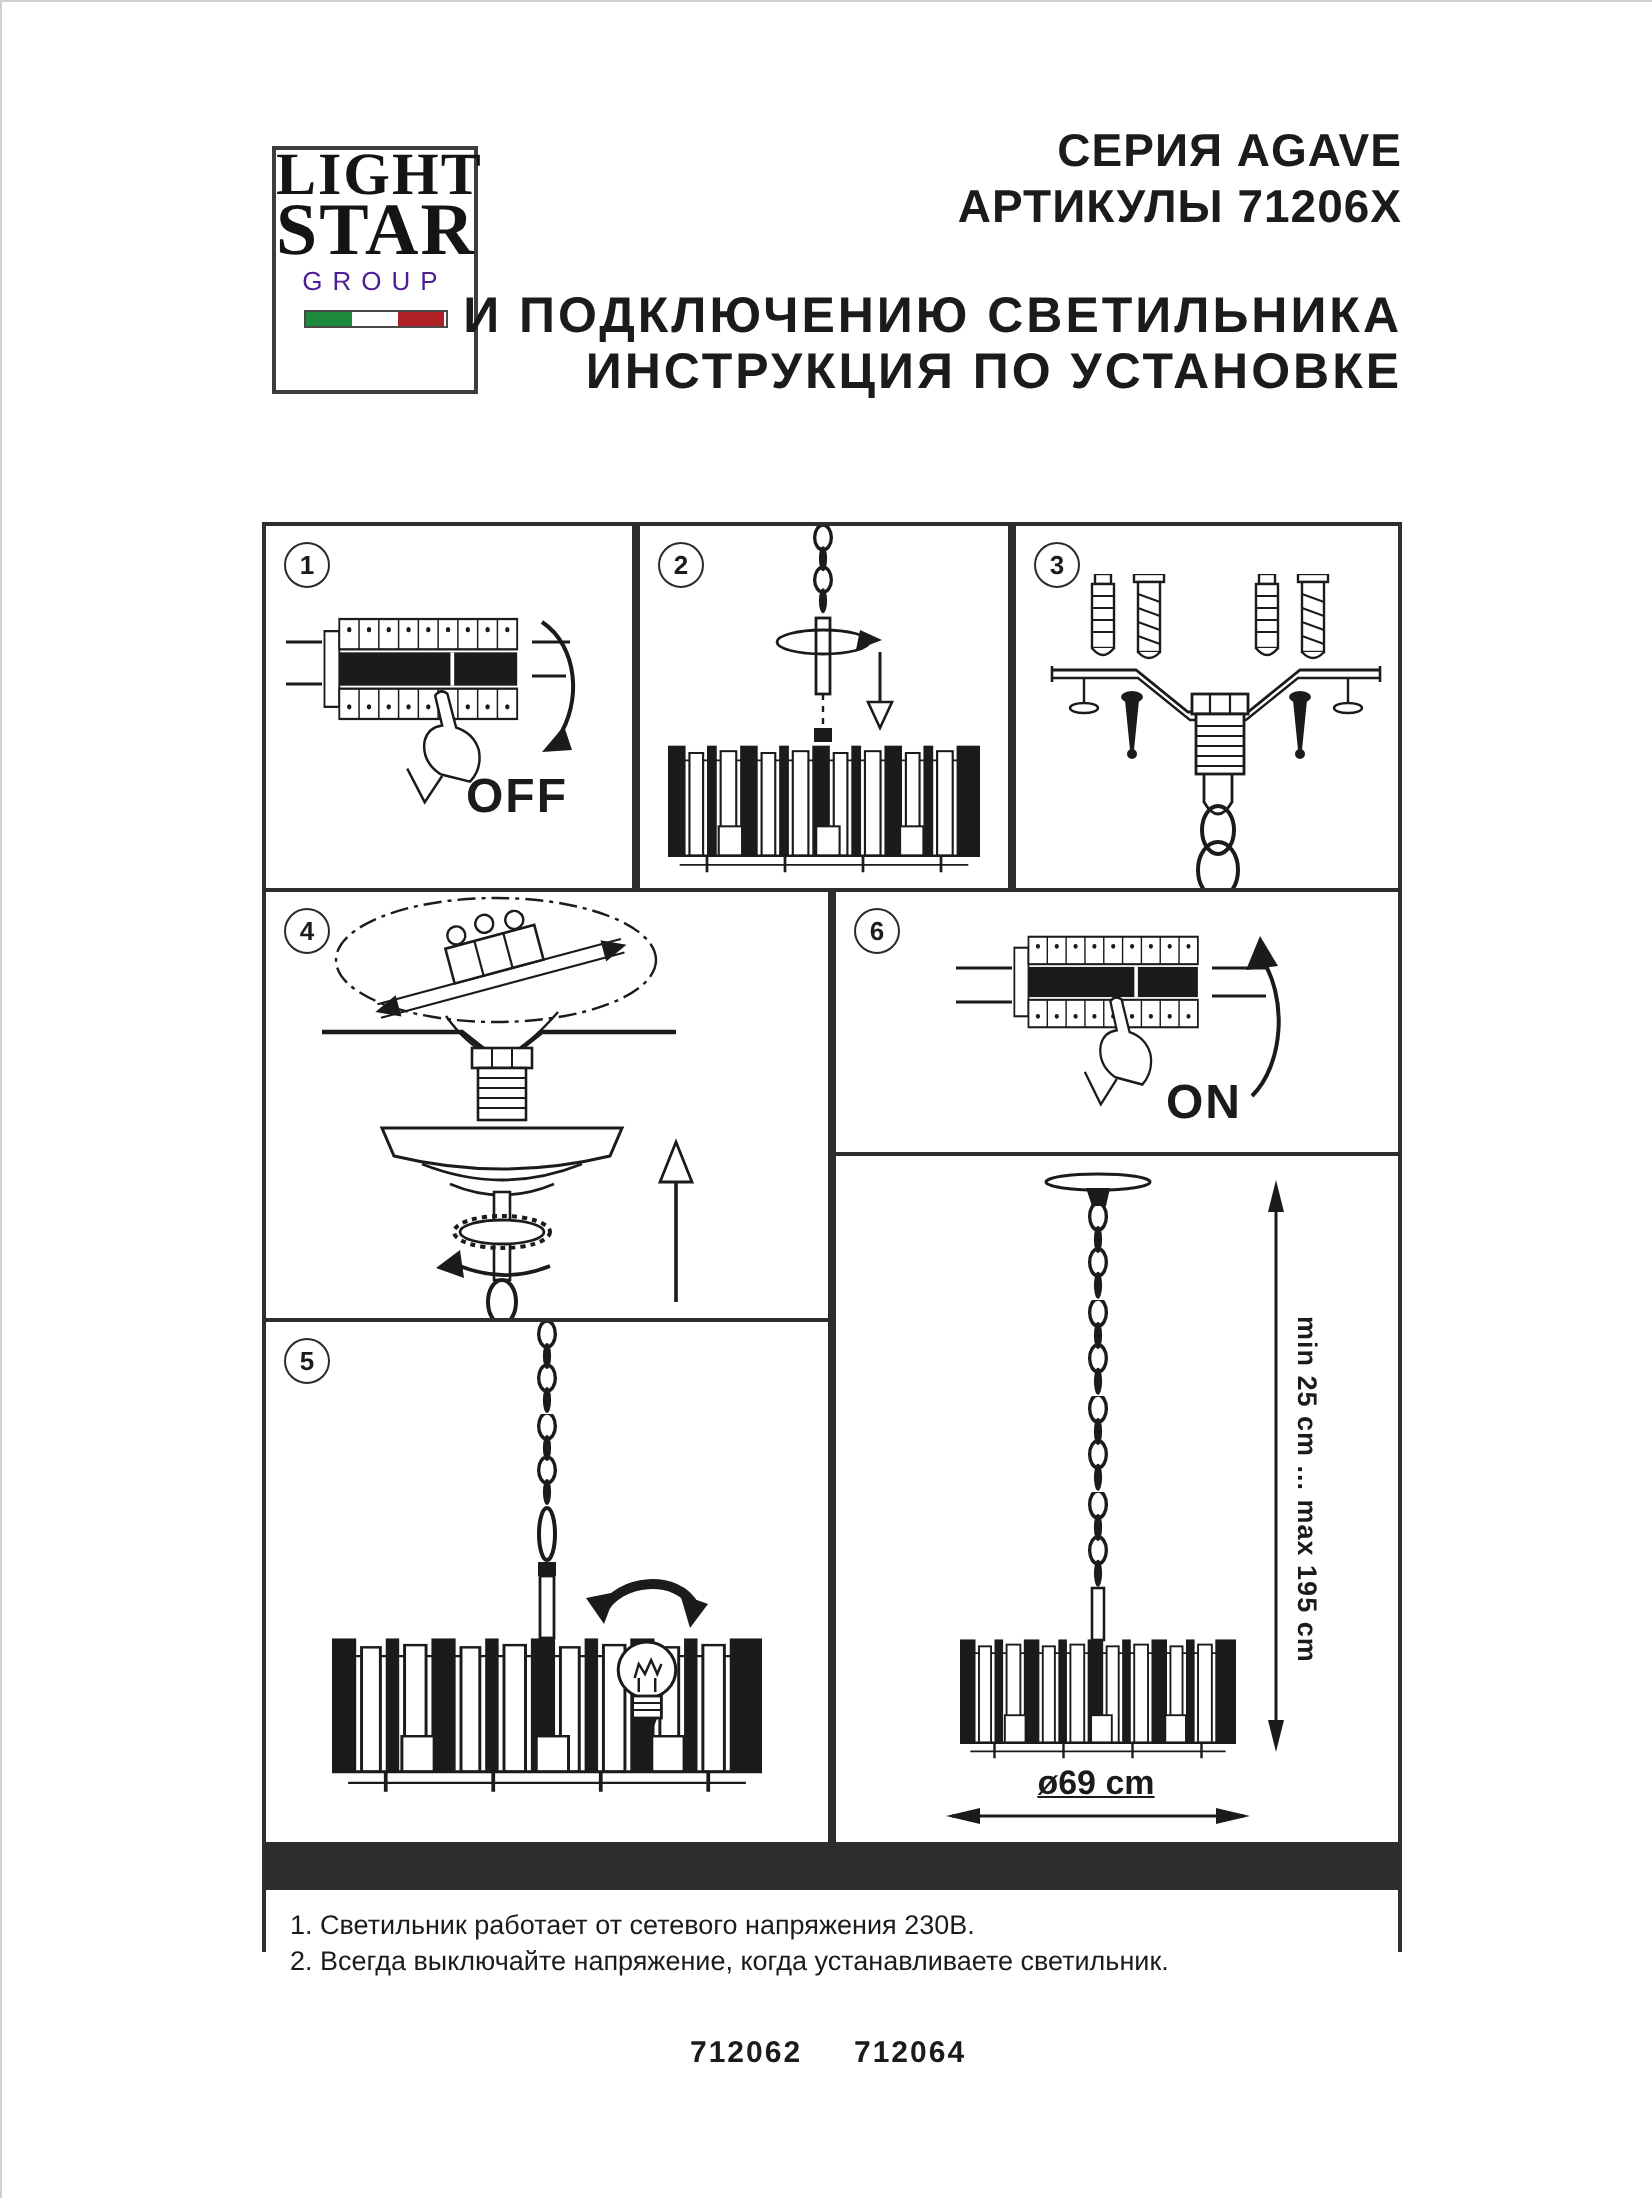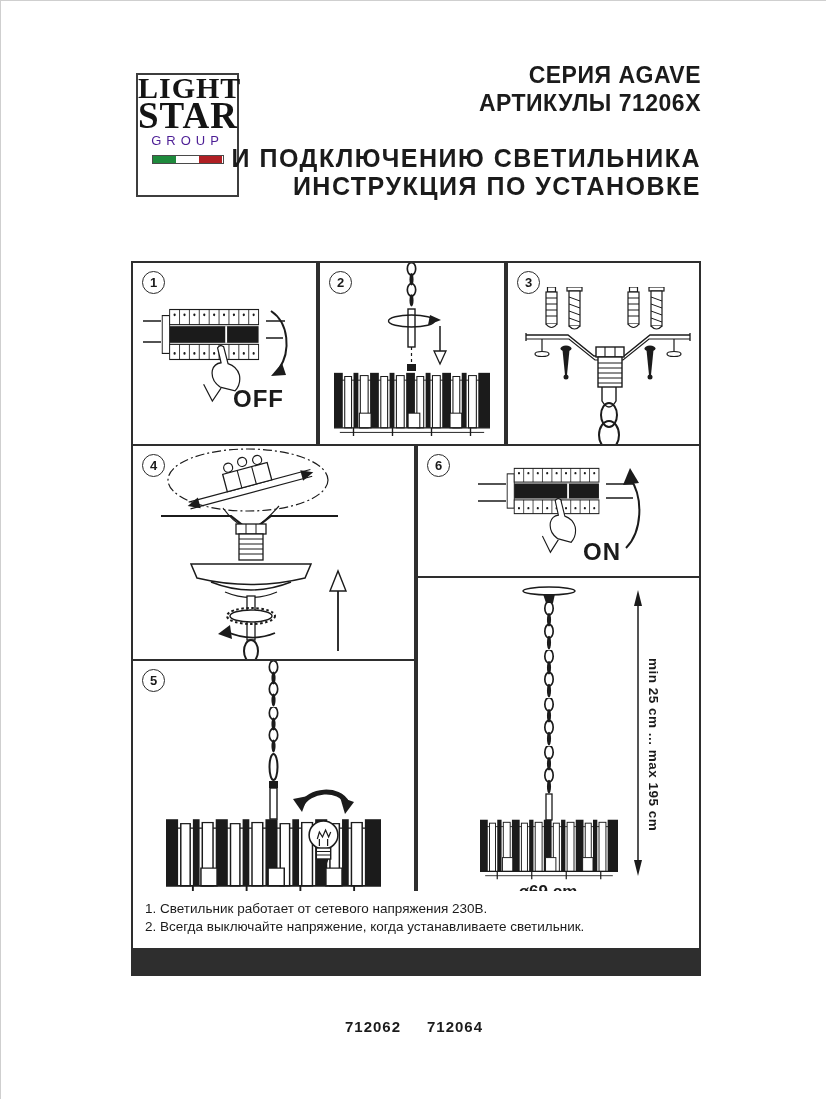--- a/index.html
+++ b/index.html
@@ -24,21 +24,21 @@
   #grid{position:absolute;left:130px;top:260px;width:570px;height:715px;background:#2e2e2e;}
   .cell{position:absolute;background:#fff;}
   .badge{position:absolute;left:9px;top:8px;width:23px;height:23px;border:1.6px solid #2a2a2a;
          border-radius:50%;font-size:13px;font-weight:bold;display:flex;align-items:center;
          justify-content:center;box-sizing:border-box;background:#fff;z-index:2;}
   .biglabel{position:absolute;font-weight:bold;font-size:24px;letter-spacing:1px;z-index:2;}
   .cell svg{position:absolute;left:0;top:0;}
   .vtext{position:absolute;writing-mode:vertical-rl;font-weight:bold;font-size:13.5px;
          letter-spacing:.5px;white-space:nowrap;}
   .dia{position:absolute;font-weight:bold;font-size:17px;text-align:center;}
-  #notes{position:absolute;left:2px;top:630px;width:566px;height:57px;background:#fff;
+  #notes{position:absolute;left:2px;top:684px;width:566px;height:57px;background:#fff;
          font-size:13.5px;line-height:17.5px;box-sizing:border-box;padding:9px 10px 0 12px;}
   
   #footer{position:absolute;left:344px;top:1002px;display:flex;gap:26px;}
   .qritem{display:flex;flex-direction:row;align-items:center;width:56px;}
   .qritem .code{font-size:15px;font-weight:bold;letter-spacing:1px;margin-bottom:5px;}
 </style>
 </head>
 <body>
 
 <svg style="position:absolute;width:0;height:0" aria-hidden="true">

